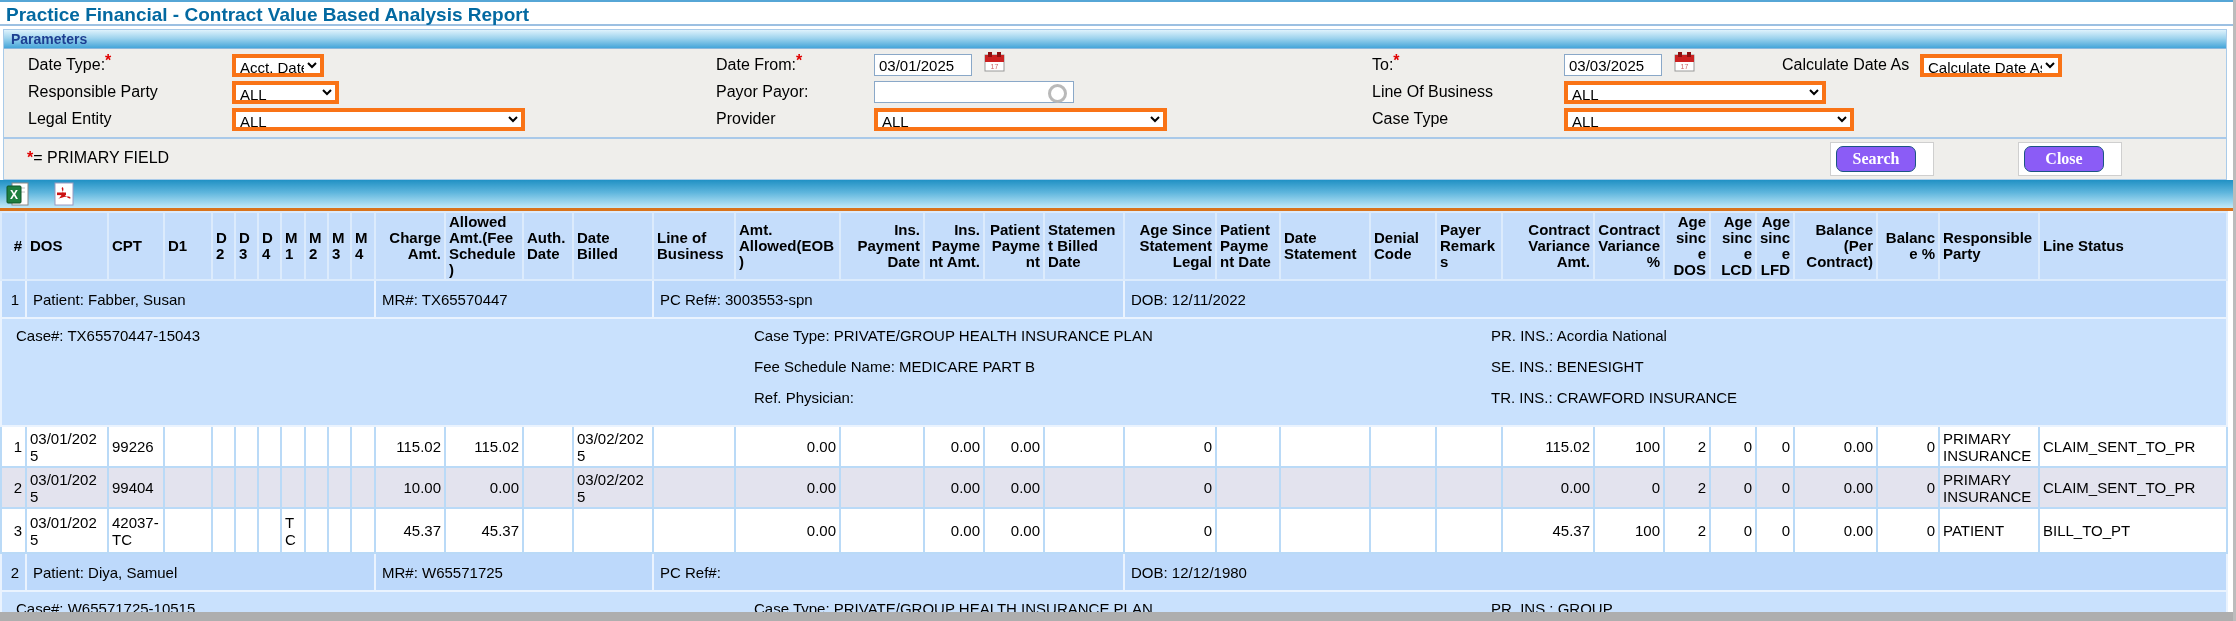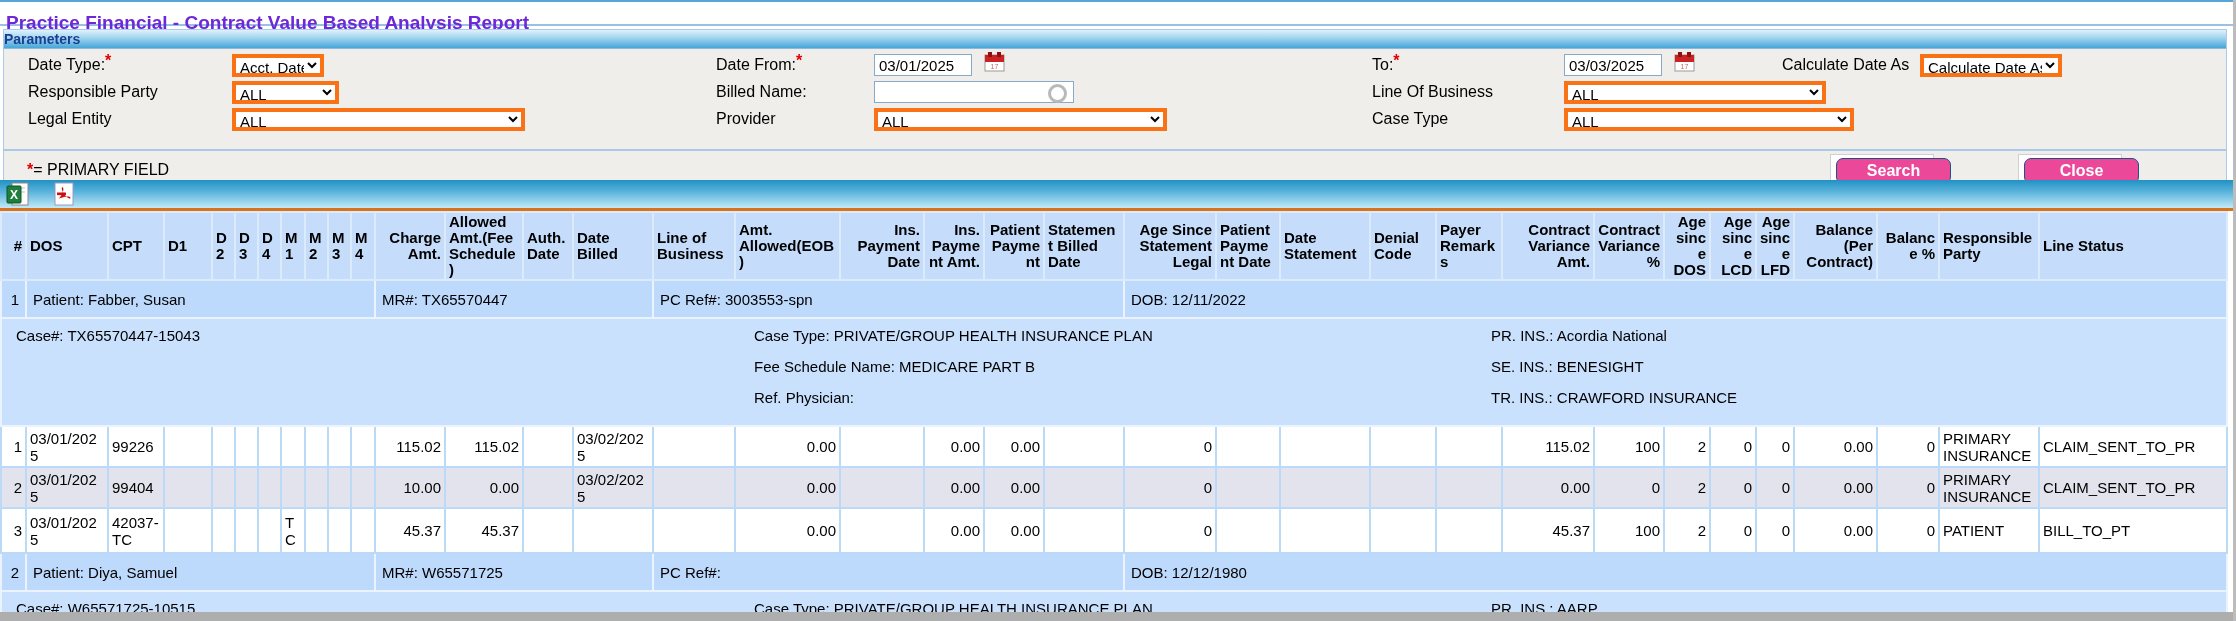--- a/index.html
+++ b/index.html
@@ -6,55 +6,55 @@
   body {
     width:2236px; height:621px; position:relative; overflow:hidden;
     background:#ffffff; font-family:"Liberation Sans", sans-serif; color:#000;
   }
   
   .titlebar {
     position:absolute; top:0; left:0; width:2236px; height:26px; box-sizing:border-box;
     background:#fff; border-top:2px solid #56a6d6; border-bottom:2px solid #9cc0e2;
   }
   .titlebar .t {
-    position:absolute; left:6px; top:10px; font-size:19px; font-weight:bold; color:#6d28d9;
+    position:absolute; left:6px; top:2px; font-size:19px; font-weight:bold; color:#0369a1;
     white-space:nowrap;
   }
   
   .params-box {
     position:absolute; top:29px; left:3px; width:2224px; box-sizing:border-box;
     border:1px solid #a9cbe9; background:#efeeeb;
   }
   .params-header {
-    height:18px; line-height:18px; 
+    height:18px; line-height:18px; padding-left:7px;
     background:linear-gradient(to bottom,#def2fc 0%,#9fd4ee 45%,#45a5d9 100%);
     font-weight:bold; font-size:14px; color:#1c3e91; border-bottom:1px solid #8cb9dd;
   }
-  .params-body { position:relative; height:100px; }
+  .params-body { position:relative; height:88px; }
   .plabel { position:absolute; font-size:16px; white-space:nowrap; }
   .star { color:#e00000; font-weight:bold; font-size:16px; position:relative; top:-4px; }
   .ctrl { position:absolute; box-sizing:border-box; font-family:inherit; font-size:15px; }
   select.ctrl { height:23px; background:#fff; border:4px solid #f97316; }
   input.ctrl { height:22px; border:1px solid #8aa8c8; padding:0 4px; background:#fff; }
   .cal-icon { position:absolute; width:21px; height:20px; cursor:pointer; }
   .ring {
     position:absolute; width:13px; height:13px; border:3px solid #b9b9b9; border-radius:50%;
   }
   .required-row {
     position:relative; height:40px; background:#efeeeb; border-top:2px solid #a9c9e9;
   }
   .req-note { position:absolute; left:23px; top:10px; font-size:16px; white-space:nowrap; }
   .btn-well {
     position:absolute; top:3px; width:104px; height:34px; background:#fff;
     border:1px solid #cfcfcf; box-sizing:border-box;
   }
   .btn {
-    position:absolute; left:5px; top:3px; width:115px; height:26px;
-    background:#ec4899; color:#fff; font-weight:bold; font-size:16px;
-    border:1px solid #1c5583; border-radius:7px; font-family:Liberation Sans, sans-serif; cursor:pointer;
+    position:absolute; left:5px; top:3px; width:80px; height:26px;
+    background:#8b5cf6; color:#fff; font-weight:bold; font-size:16px;
+    border:1px solid #1c5583; border-radius:7px; font-family:Liberation Serif, serif; cursor:pointer;
   }
   
   .toolbar {
     position:absolute; top:180px; left:0; width:2236px; height:28px;
     background:linear-gradient(to bottom,#2191c4 0%,#5fb6dd 45%,#c2e9f8 100%);
     border-bottom:3px solid #d8731c;
   }
   .tool-icon { position:absolute; top:2px; width:24px; height:24px; cursor:pointer; }
   
   .report { position:absolute; top:211px; left:0; }
@@ -112,21 +112,21 @@
     <span class="cal-icon" style="left:980px;top:3px">
       <svg width="21" height="20" viewBox="0 0 21 20">
           <rect x="1" y="3" width="19" height="16" fill="#fff" stroke="#999"></rect>
           <rect x="1" y="3" width="19" height="7" fill="#cc2222"></rect>
           <rect x="4" y="0" width="4" height="5" fill="#8e1111"></rect>
           <rect x="13" y="0" width="4" height="5" fill="#8e1111"></rect>
           <text x="10.5" y="17" font-size="7" fill="#cc6666" text-anchor="middle" font-family="Liberation Sans, sans-serif">17</text>
         </svg>
     </span>
 
-    <span class="plabel" style="left:712px;top:34px">Billed Name:</span>
+    <span class="plabel" style="left:712px;top:34px">Payor Payor:</span>
     <input class="ctrl" style="left: 870px; top: 32px; width: 200px;" value="">
     <span class="ring" style="left:1044px;top:35px"></span>
 
     <span class="plabel" style="left:712px;top:61px">Provider</span>
     <select class="ctrl" style="left:870px;top:59px;width:293px"><option>ALL</option></select>
 
     <span class="plabel" style="left:1368px;top:7px"><span>To:</span><span class="star">*</span></span>
     <input class="ctrl" style="left: 1560px; top: 5px; width: 98px;" value="03/03/2025">
     <span class="cal-icon" style="left:1670px;top:3px">
       <svg width="21" height="20" viewBox="0 0 21 20">
@@ -411,21 +411,21 @@
   <tr class="band case-band">
     <td colspan="35" style="height:30px">
       <div class="case-grid" style="padding-bottom:0">
         <div>
           <div class="case-line"><span class="blabel">Case#:</span> <span>W65571725-10515</span></div>
         </div>
         <div>
           <div class="case-line"><span class="blabel">Case Type:</span> <span>PRIVATE/GROUP HEALTH INSURANCE PLAN</span></div>
         </div>
         <div>
-          <div class="case-line"><span class="blabel">PR. INS.:</span> <span>AARP</span></div>
+          <div class="case-line"><span class="blabel">PR. INS.:</span> <span>GROUP</span></div>
         </div>
       </div>
     </td>
   </tr>
   </tbody>
 </table>
 </div>
 
 <div class="bottom-strip"></div>
 <div class="right-edge"></div>

